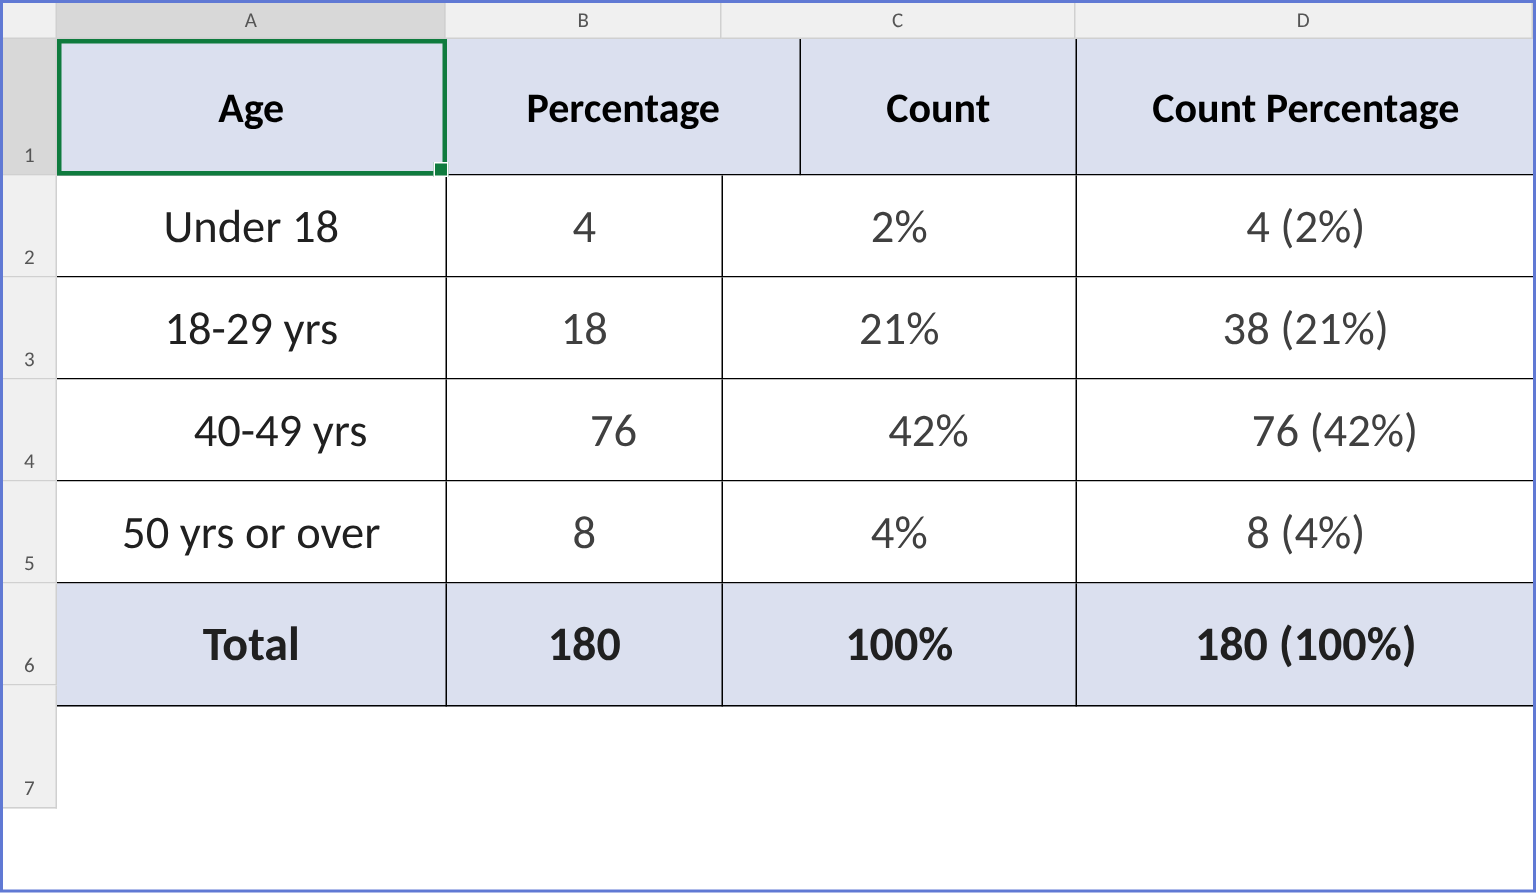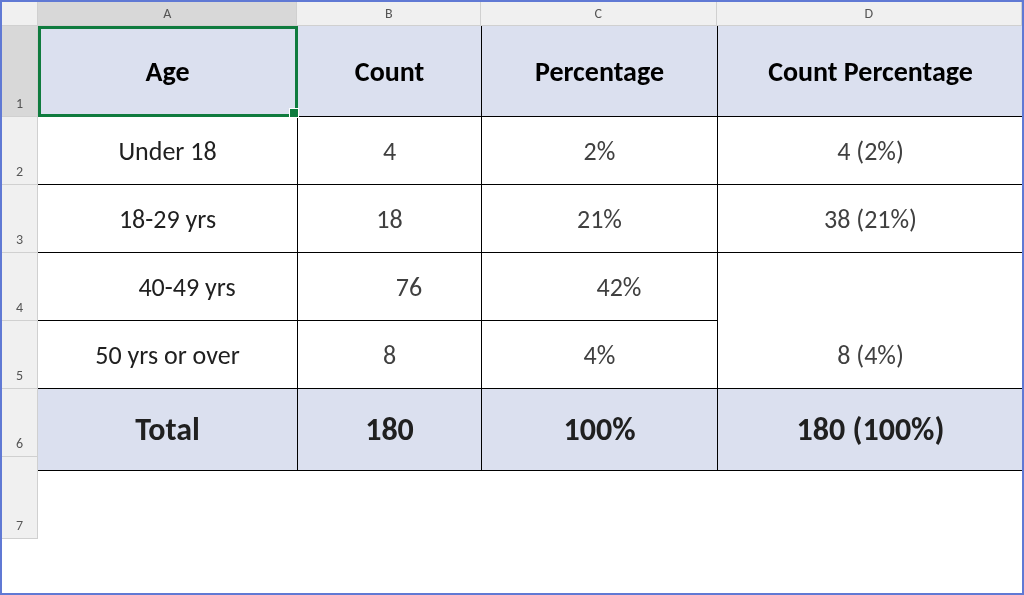--- a/index.html
+++ b/index.html
@@ -98,21 +98,21 @@
     .row.r5 > .cell { height: 68px; padding-left: 39px; }
     .row.r6 > .cell { height: 68px; }
     .row.r7 > .cell { height: 82px; }
 
     .cell {
       display: flex;
       align-items: center;
       justify-content: center;
       border-right: 1px solid #000;
       border-bottom: 1px solid #000;
-      font-size: 26px;
+      font-size: 31px;
       color: #202020;
       background: #ffffff;
       position: relative;
     }
     .cell.cA { width: 260px; }
     .cell.cB { width: 184px; }
     .cell.cC { width: 236px; }
     .cell.cD { width: 306px; }
 
     .cell.num {
@@ -178,22 +178,22 @@
       <div class="row-header row-6">6</div>
       <div class="row-header row-7">7</div>
     </div>
 
     <div class="grid">
 
       <div class="selection"></div>
 
       <div class="row r1 header-row">
         <div class="cell cA">Age</div>
+        <div class="cell cC">Percentage</div>
         <div class="cell cB">Count</div>
-        <div class="cell cC">Percentage</div>
         <div class="cell cD">Count Percentage</div>
       </div>
 
       <div class="row r2">
         <div class="cell cA">Under 18</div>
         <div class="cell cB num">4</div>
         <div class="cell cC num">2%</div>
         <div class="cell cD num">4 (2%)</div>
       </div>
 
@@ -202,20 +202,21 @@
         <div class="cell cB num">18</div>
         <div class="cell cC num">21%</div>
         <div class="cell cD num">38 (21%)</div>
       </div>
 
 
       <div class="row r5">
         <div class="cell cA">40-49 yrs</div>
         <div class="cell cB num">76</div>
         <div class="cell cC num">42%</div>
+        <div class="cell cD num">76 (42%)</div>
       </div>
 
       <div class="row r6">
         <div class="cell cA">50 yrs or over</div>
         <div class="cell cB num">8</div>
         <div class="cell cC num">4%</div>
         <div class="cell cD num">8 (4%)</div>
       </div>
 
       <div class="row r7 total-row">

